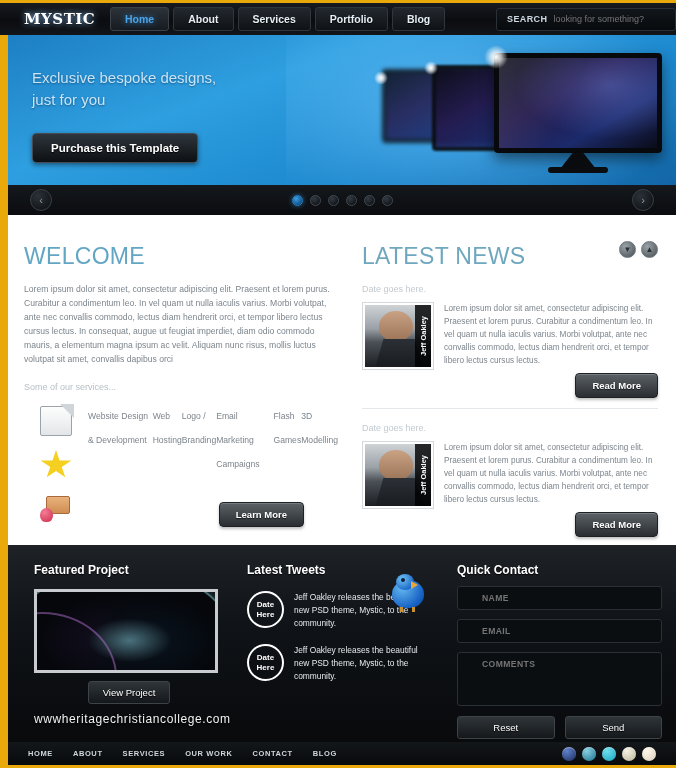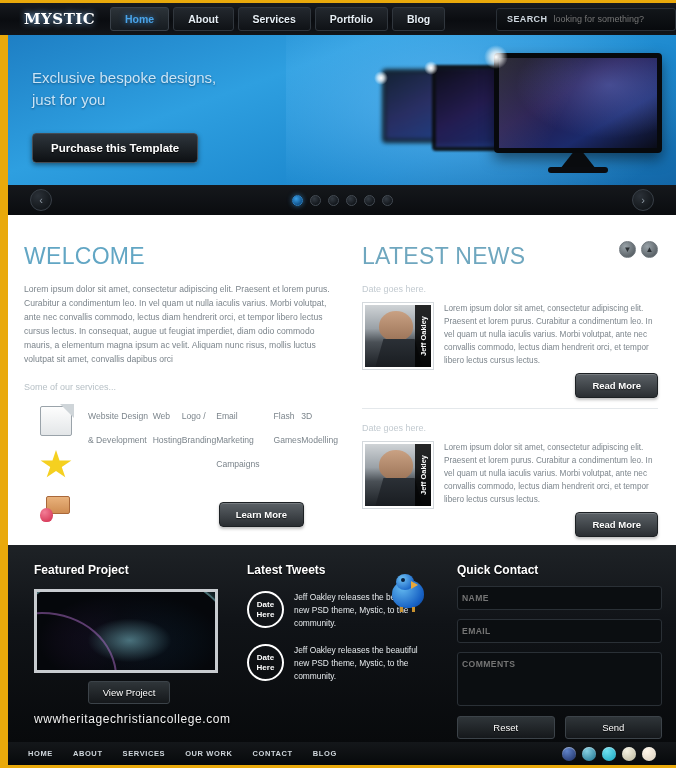--- a/index.html
+++ b/index.html
@@ -243,21 +243,21 @@
     border-left:7px solid #e8a83c; border-top:4px solid transparent; border-bottom:4px solid transparent; }
   .tw-eye{ position:absolute; left:13px; top:6px; width:4px;height:4px;border-radius:50%;background:#07203f; }
   .tw-leg{ position:absolute; top:35px; width:3px;height:5px;background:#c9922f; }
 
   .tweet{ display:flex; gap:10px; margin-top:14px; align-items:flex-start; }
   .tw-date{ width:37px;height:37px;border-radius:50%; border:2px solid #fff;
     flex-shrink:0; display:flex; flex-direction:column; align-items:center;
     justify-content:center; color:#fff; font-size:8px; font-weight:bold; line-height:10px; }
   .tw-text{ font-size:8.4px; line-height:13px; color:#e4e8eb; flex:1; }
 
-  .field{ display:block; width:100%; margin-top:9px; padding:6px 4px;
+  .field{ display:block; width:100%; margin-top:9px; padding:6px 24px;
     background:#0b0e11; border:1px solid #2a3036; border-radius:3px;
     color:#cfd6dc; font-size:8.6px; font-weight:bold; letter-spacing:.4px;
     outline:none; font-family:"Liberation Sans", sans-serif; }
   textarea.field{ height:54px; resize:none; font-weight:bold; }
   .form-btns{ display:flex; gap:10px; margin-top:10px; }
   .form-btns .btn-foot{ flex:1; text-align:center; }
 
   
   .bottombar{
     position:absolute; left:8px; top:742px; width:668px; height:23px;

